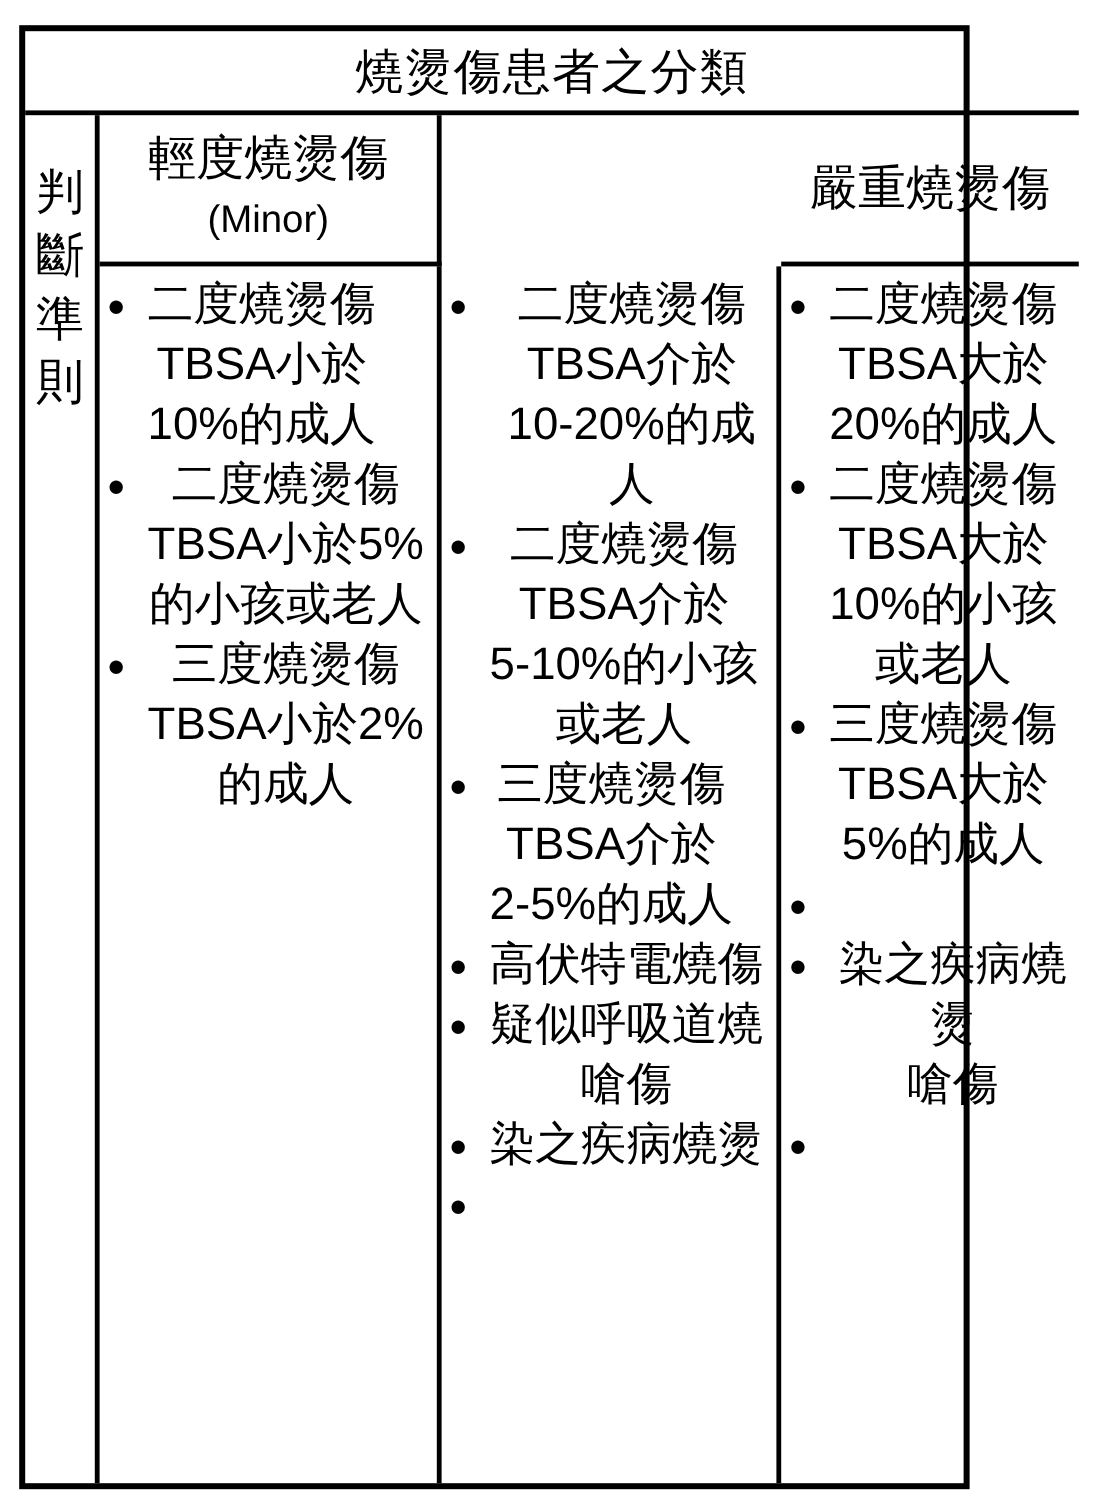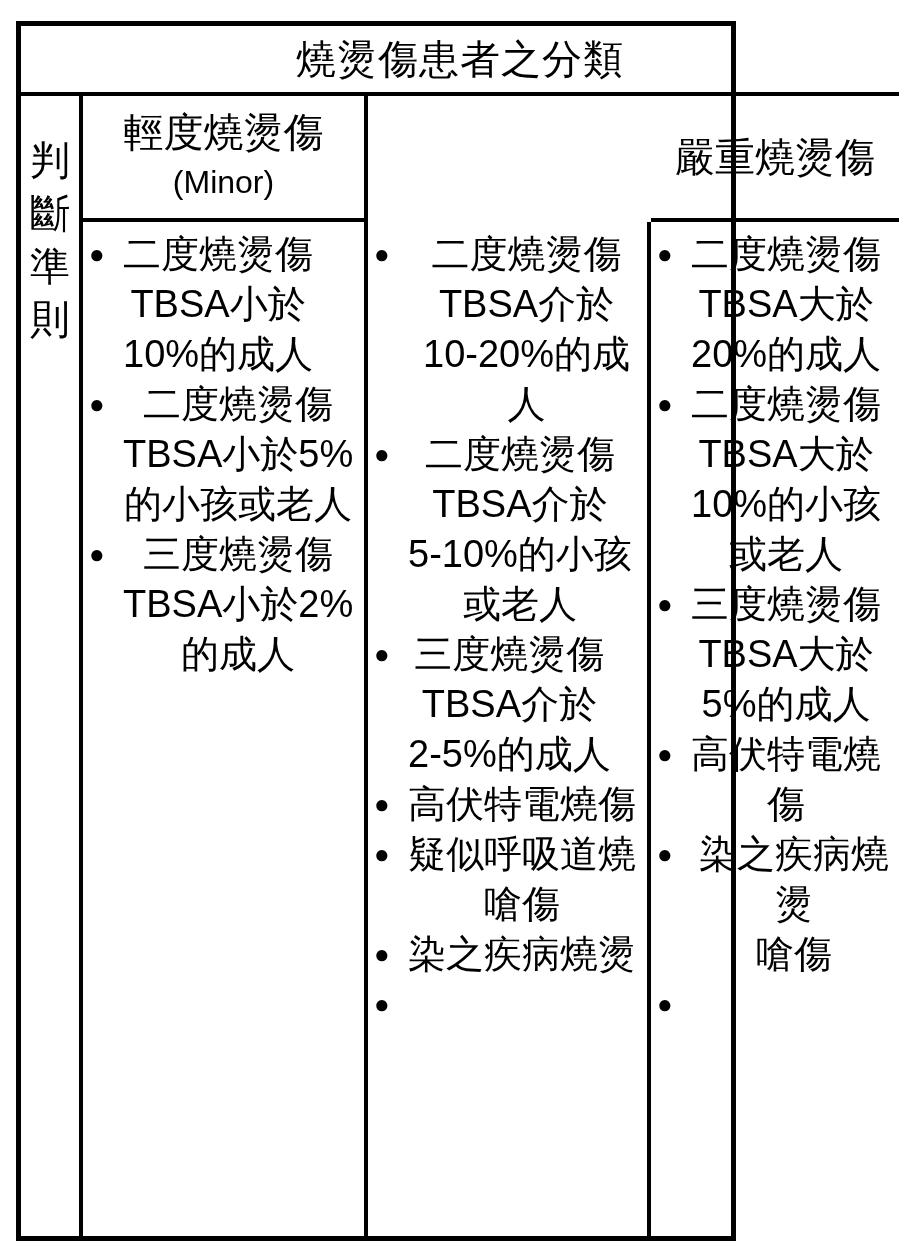--- a/index.html
+++ b/index.html
@@ -12,21 +12,21 @@
     background: #ffffff;
     font-family: "Liberation Sans", "DejaVu Sans", sans-serif;
     color: #000000;
     position: relative;
     overflow: hidden;
   }
   .burn-table {
     position: absolute;
     left: 16px;
     top: 21px;
-    width: 720px;
+    width: 792px;
     height: 1220px;
     box-sizing: border-box;
     border: 5px solid #000000;
     background: #ffffff;
     display: grid;
     grid-template-columns: 62px 285px 283px 248px;
     grid-template-rows: 70px 126px 1014px;
   }
   .cell { box-sizing: border-box; }
 
@@ -193,22 +193,20 @@
 或老人</div>
     </div>
     <div class="bullet-item">
       <span class="bullet-glyph">●</span>
       <div class="bullet-text">三度燒燙傷
 TBSA大於
 5%的成人</div>
     </div>
     <div class="bullet-item">
       <span class="bullet-glyph">●</span>
-      <div class="bullet-text">高伏特電燒
-傷</div>
     </div>
     <div class="bullet-item">
       <span class="bullet-glyph">●</span>
       <div class="bullet-text">染之疾病燒燙
 嗆傷</div>
     </div>
     <div class="bullet-item">
       <span class="bullet-glyph">●</span>
     </div>
   </div>

